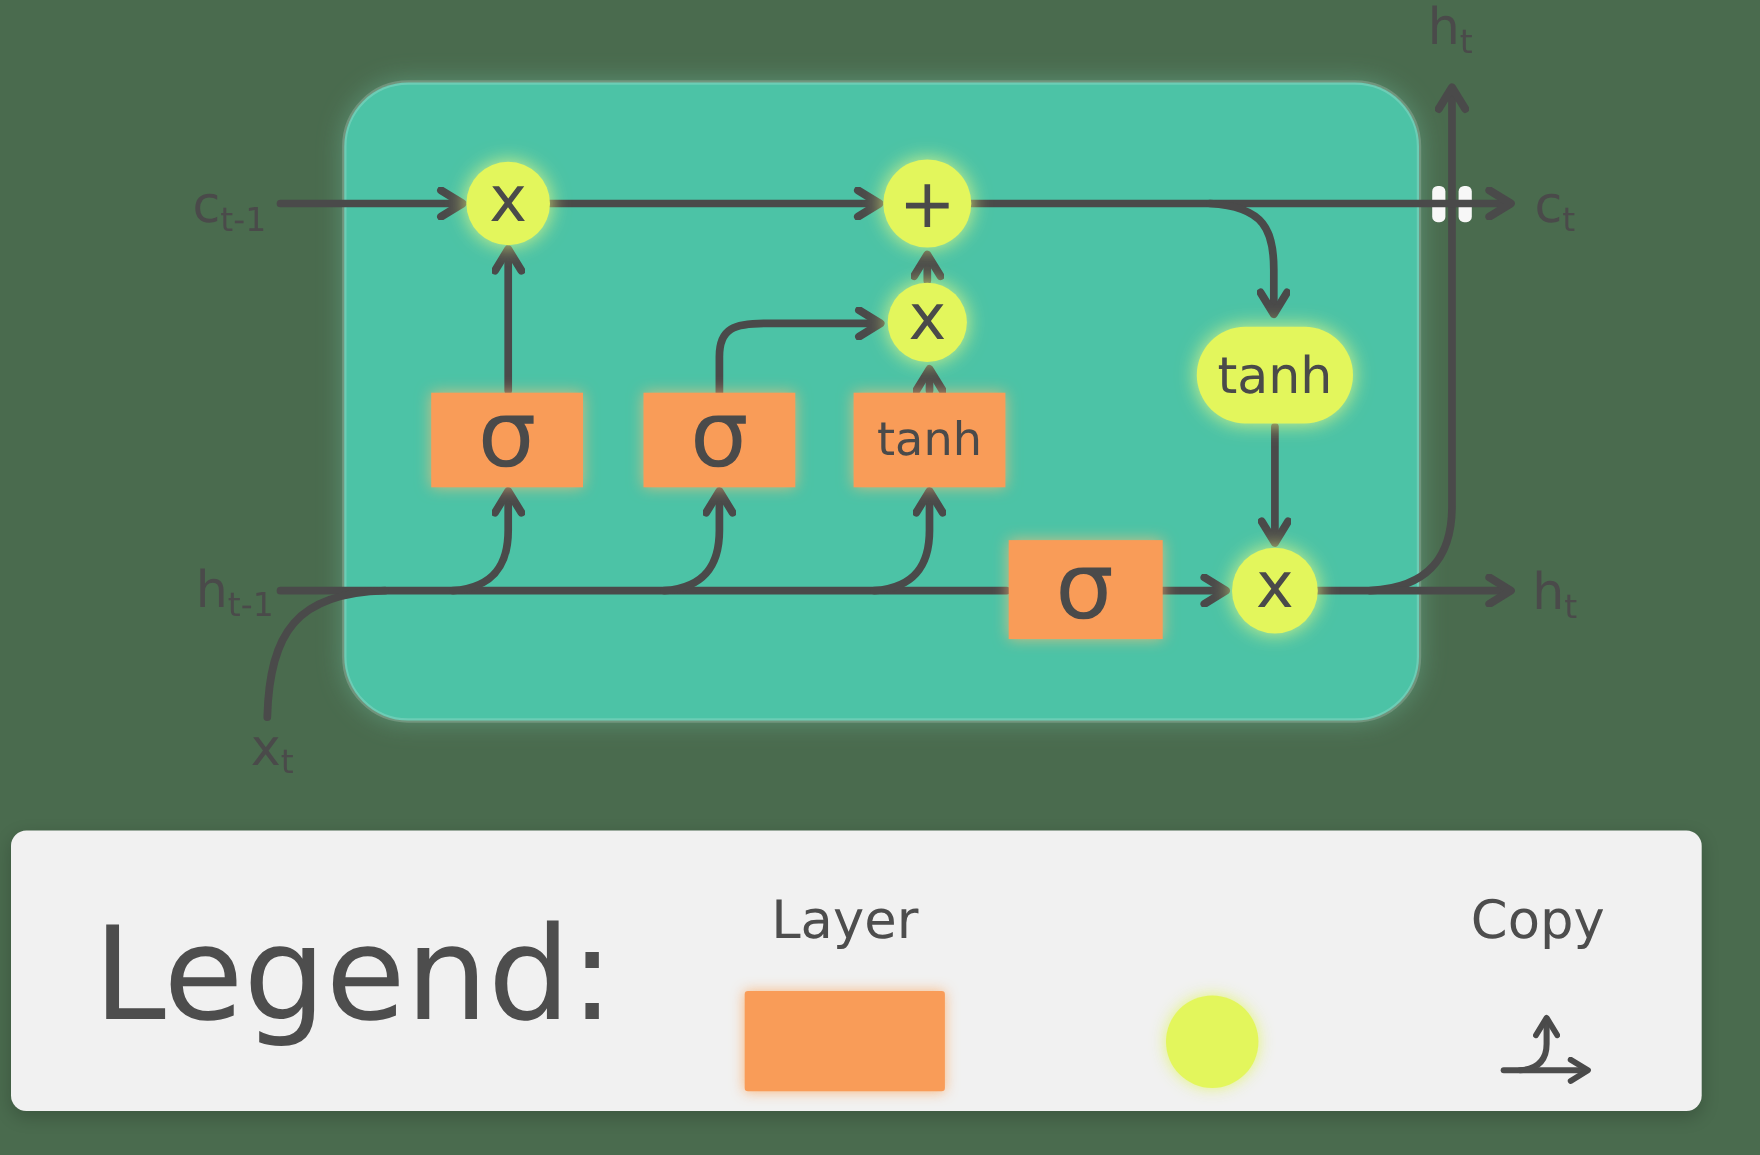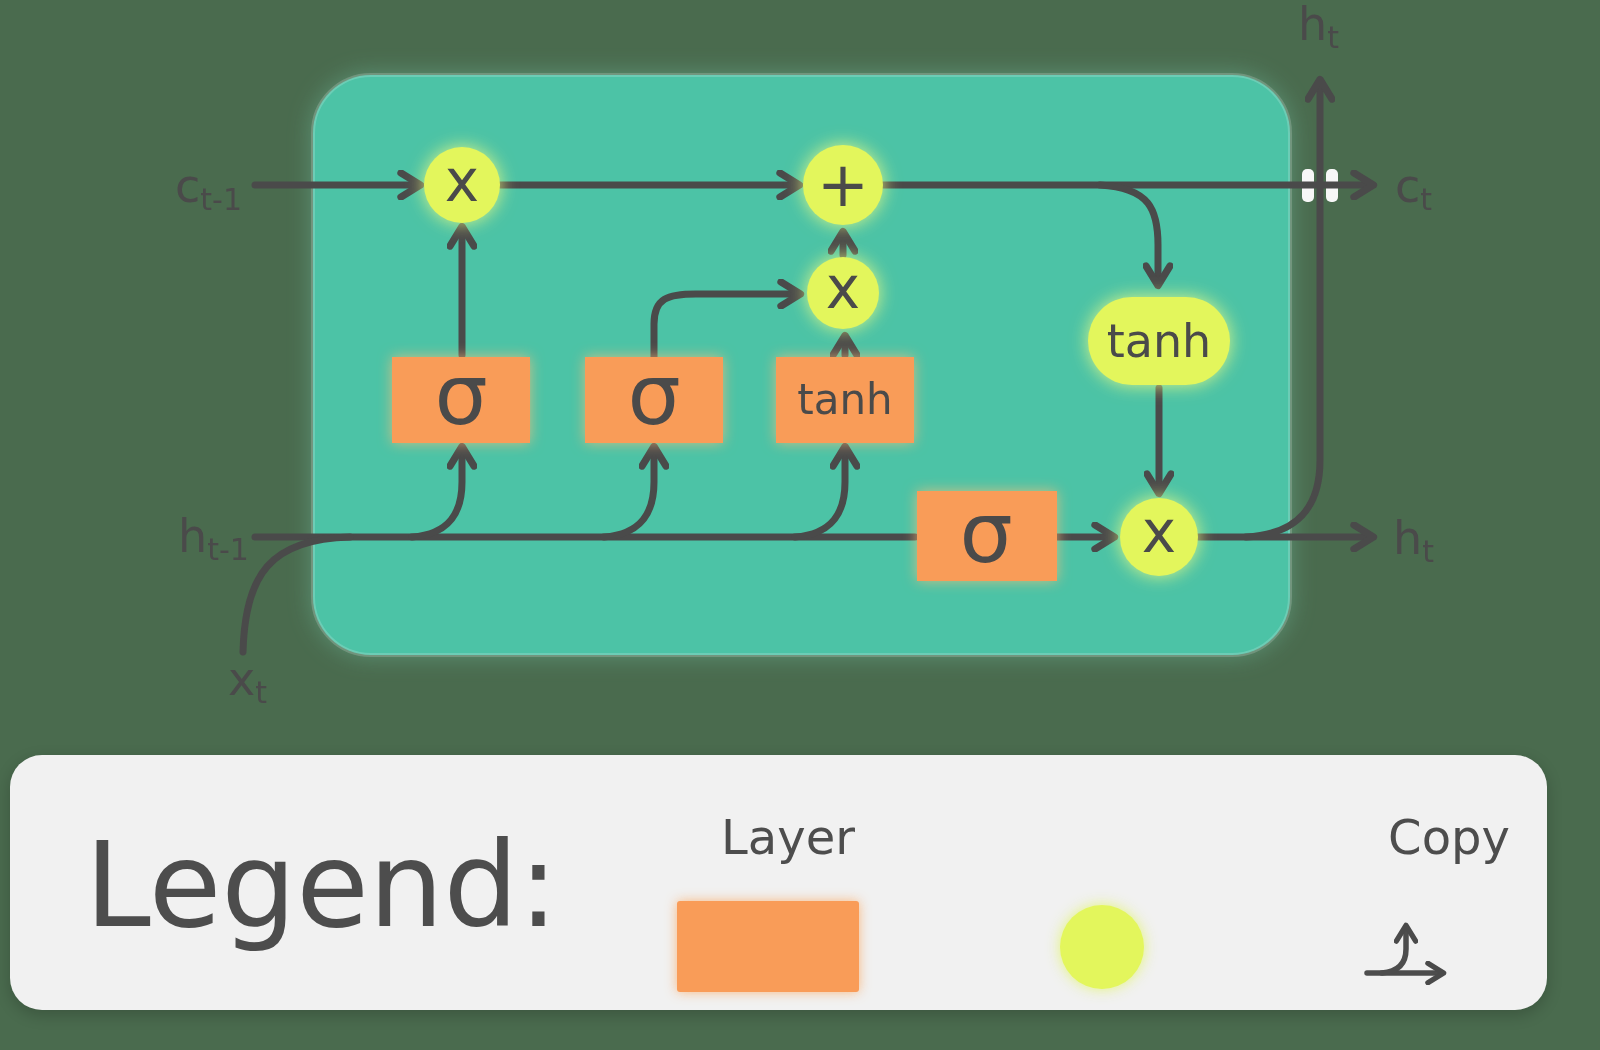--- a/index.html
+++ b/index.html
@@ -27,24 +27,24 @@
   .t-sigma{font-size:84px;text-anchor:middle;}
   .t-tanh-box{font-size:42px;text-anchor:middle;}
   .t-tanh-pill{font-size:46px;text-anchor:middle;}
   .t-op-x{font-size:58px;text-anchor:middle;}
   .t-op-plus{font-size:62px;text-anchor:middle;}
   .t-edge{font-size:46px;}
   .t-edge .sub{font-size:30px;}
 
   
   .legend-panel{position:absolute;left:10px;top:755px;width:1537px;height:255px;
-    background:var(--panel-fill);border-radius:32px;box-shadow:0 5px 16px rgba(0,0,0,0.20);}
+    background:var(--panel-fill);border-radius:14px;box-shadow:0 5px 16px rgba(0,0,0,0.20);}
   .legend-title{position:absolute;left:75px;top:71px;font-size:118px;line-height:1;color:var(--text);}
   .legend-label{position:absolute;top:54px;font-size:48px;line-height:1.2;color:var(--text);transform:translateX(-50%);white-space:nowrap;}
-  .lbl-layer{left:778px;} .lbl-pointwise{left:1086px;} .lbl-copy{left:1439px;text-align:center;}
+  .lbl-layer{left:758px;} .lbl-pointwise{left:1086px;} .lbl-copy{left:1388px;text-align:center;}
   .swatch-layer{position:absolute;left:667px;top:146px;width:182px;height:91px;border-radius:3px;
     background:var(--layer-fill);box-shadow:0 0 12px rgba(251,170,100,0.8);}
   .swatch-pointwise{position:absolute;left:1050px;top:150px;width:84px;height:84px;border-radius:50%;
     background:var(--pointwise-fill);box-shadow:0 0 14px rgba(225,245,100,0.85);}
   .swatch-copy{position:absolute;left:1350px;top:158px;width:100px;height:76px;}
   .copy-stroke{fill:none;stroke:var(--text);stroke-width:5.5;stroke-linecap:round;stroke-linejoin:round;}
 </style>
 </head>
 <body>
 

